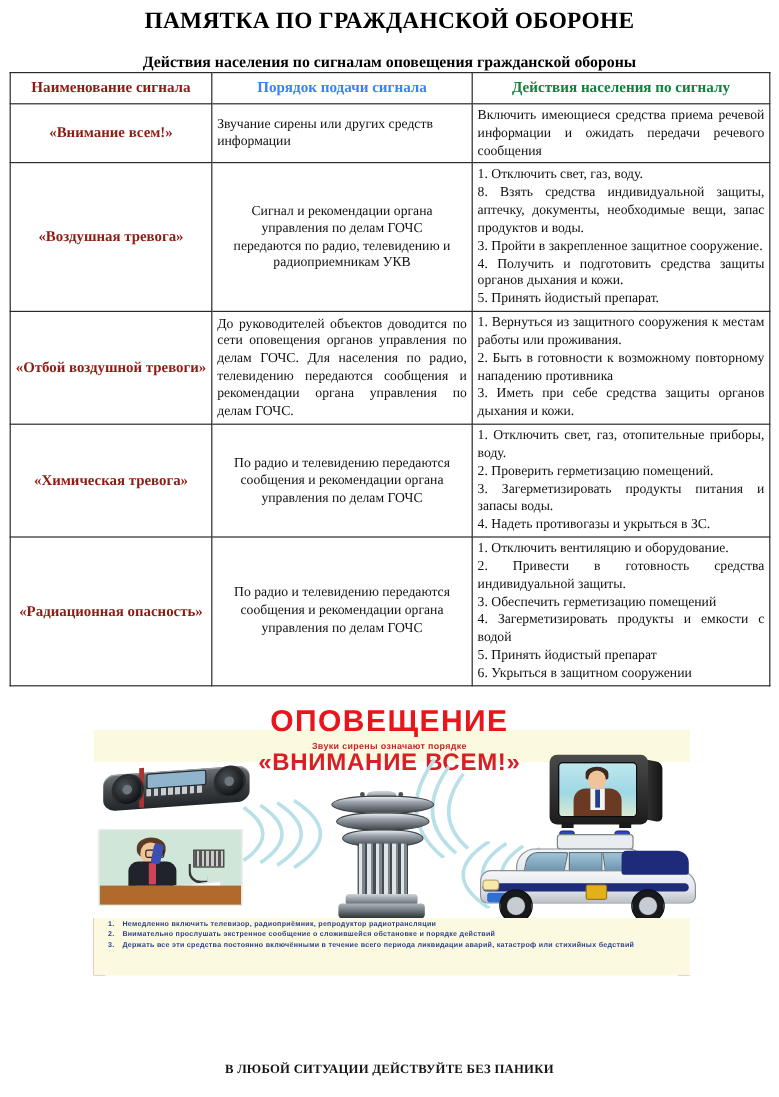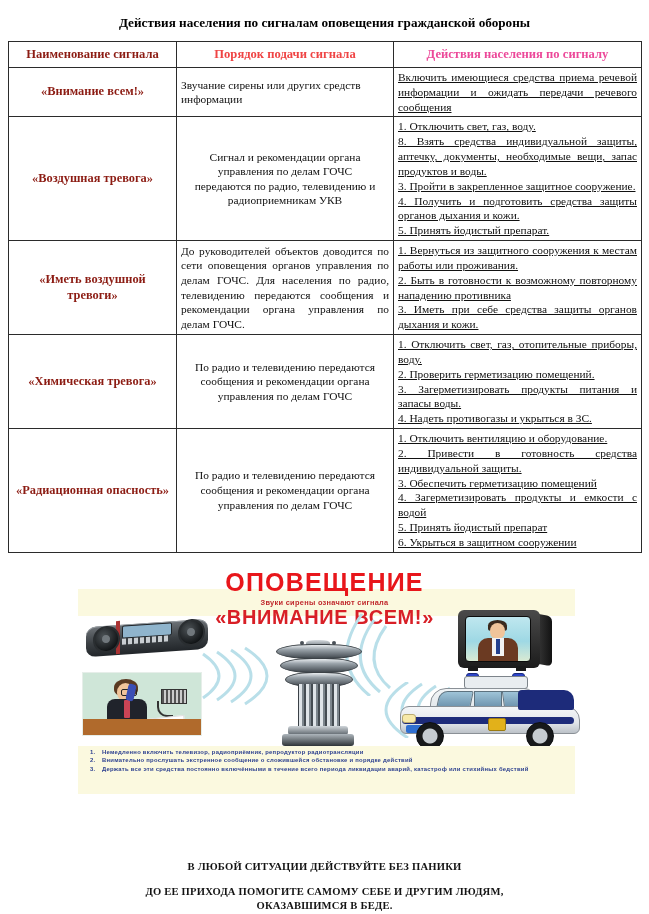--- a/index.html
+++ b/index.html
@@ -31,21 +31,20 @@
     letter-spacing: 0.2px;
     color: #000;
     padding-top: 7px;
   }
   .doc-subtitle {
     text-align: center;
     font-weight: bold;
     font-size: 13.2px;
     color: #000;
     margin-top: 15px;
-    margin-bottom: 10px;
   }
 
   
   .table-wrap {
     padding: 0 8px;
   }
   table.signals {
     width: 633px;
     border-collapse: collapse;
     table-layout: fixed;
@@ -57,22 +56,22 @@
     padding: 2px 4px;
   }
   table.signals thead th {
     text-align: center;
     font-weight: bold;
     font-size: 12.6px;
     padding: 3px 2px;
     height: 19px;
   }
   th.h-name  { color: #8c1c13; }
-  th.h-order { color: #ef4444; }
-  th.h-act   { color: #ec4899; }
+  th.h-order { color: #3b82f6; }
+  th.h-act   { color: #15803d; }
 
   col.c-name  { width: 168px; }
   col.c-order { width: 217px; }
   col.c-act   { width: 248px; }
 
   td.c-signal {
     text-align: center;
     color: #8c1c13;
     font-weight: bold;
     font-size: 12.4px;
@@ -85,21 +84,21 @@
   }
   td.c-order.centered { text-align: center; }
   td.c-order.justified { text-align: justify; text-align-last: left; }
   td.c-actions {
     font-size: 11.4px;
     line-height: 1.3;
     color: #111;
     vertical-align: top;
     padding-top: 3px;
   }
-  td.c-actions .ln { display: block; text-align: justify; text-align-last: left; text-decoration: underline; }
+  td.c-actions .ln { display: block; text-align: justify; text-align-last: left; }
   td.c-order .ln { display: block; }
 
   
   .poster {
     position: relative;
     width: 649px;
     height: 232px;
     margin-top: 9px;
     background: #ffffff;
     overflow: hidden;
@@ -465,27 +464,28 @@
     line-height: 1.32;
     letter-spacing: 0.2px;
   }
   .footer .blk2 {
     margin-top: 11px;
     font-size: 10.6px;
     font-weight: bold;
     line-height: 1.32;
     letter-spacing: 0.2px;
   }
-  .footer .ln { display: block; }
+  .footer .ln { display: block; margin-top: 40px; }
 </style>
 </head>
 <body>
 
 <div class="page">
 
+  <div class="doc-title">ПАМЯТКА ПО ГРАЖДАНСКОЙ ОБОРОНЕ</div>
   <div class="doc-subtitle">Действия населения по сигналам оповещения гражданской обороны</div>
 
   <div class="table-wrap">
     <table class="signals">
       <colgroup>
         <col class="c-name">
           <col class="c-order">
           <col class="c-act">
       </colgroup>
       <thead>
@@ -518,21 +518,21 @@
           <td class="c-actions">
             <span class="ln">1. Отключить свет, газ, воду.</span>
             <span class="ln">8. Взять средства индивидуальной защиты, аптечку, документы, необходимые вещи, запас продуктов и воды.</span>
             <span class="ln">3. Пройти в закрепленное защитное сооружение.</span>
             <span class="ln">4. Получить и подготовить средства защиты органов дыхания и кожи.</span>
             <span class="ln">5. Принять йодистый препарат.</span>
           </td>
         </tr>
 
         <tr>
-          <td class="c-signal">«Иметь воздушной тревоги»</td>
+          <td class="c-signal">«Отбой воздушной тревоги»</td>
           <td class="c-order justified">
             <span class="ln">До руководителей объектов доводится по сети оповещения органов управления по делам ГОЧС. Для населения по радио, телевидению передаются сообщения и рекомендации органа управления по делам ГОЧС.</span>
           </td>
           <td class="c-actions">
             <span class="ln">1. Вернуться из защитного сооружения к местам работы или проживания.</span>
             <span class="ln">2. Быть в готовности к возможному повторному нападению противника</span>
             <span class="ln">3. Иметь при себе средства защиты органов дыхания и кожи.</span>
           </td>
         </tr>
 
@@ -570,21 +570,21 @@
       </tbody>
     </table>
   </div>
 
   <div class="poster">
     <div class="poster-inner"></div>
     <div class="poster-white-top"></div>
     <div class="poster-white-mid"></div>
 
     <div class="poster-title">ОПОВЕЩЕНИЕ</div>
-    <div class="poster-sub1">Звуки сирены означают сигнала</div>
+    <div class="poster-sub1">Звуки сирены означают порядке</div>
     <div class="poster-sub2">«ВНИМАНИЕ ВСЕМ!»</div>
 
     <svg style="position:absolute;left:195px;top:84px;width:90px;height:60px">
       <g fill="none" stroke="#b9dfe9" stroke-width="3">
         <path d="M8 8 Q40 30 8 52"></path>
           <path d="M22 6 Q58 30 22 54"></path>
         <path d="M36 4 Q76 30 36 56"></path>
           <path d="M50 2 Q94 30 50 58"></path>
       </g>
     </svg>

